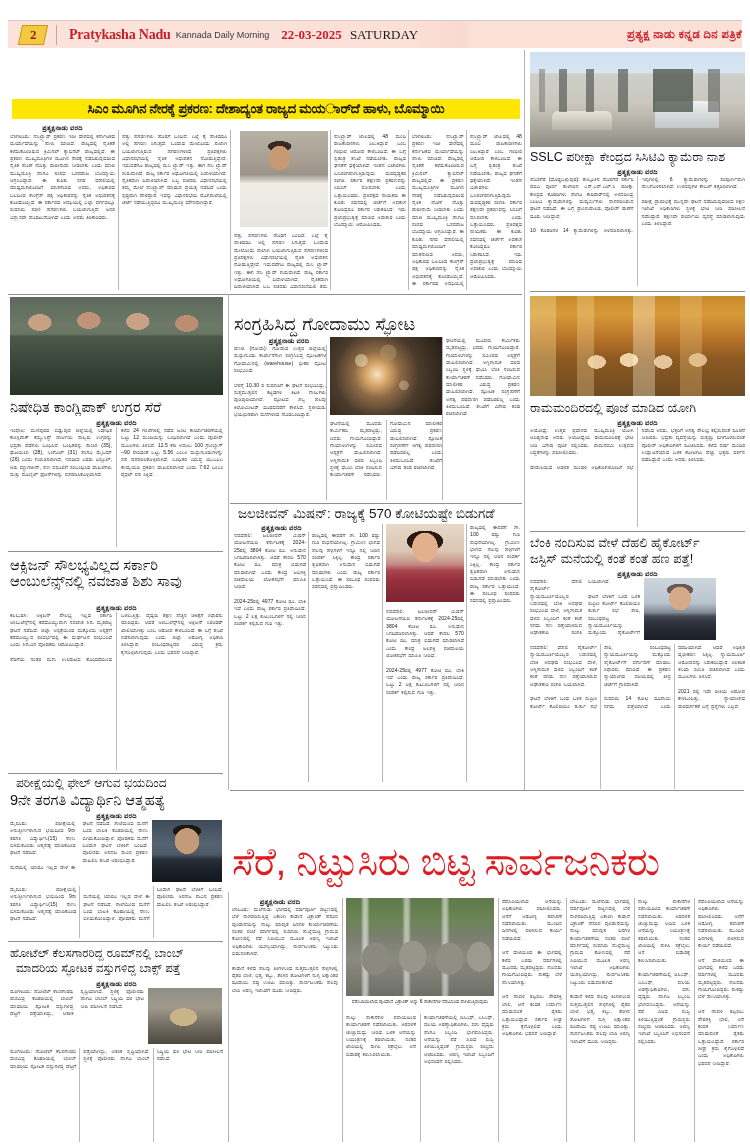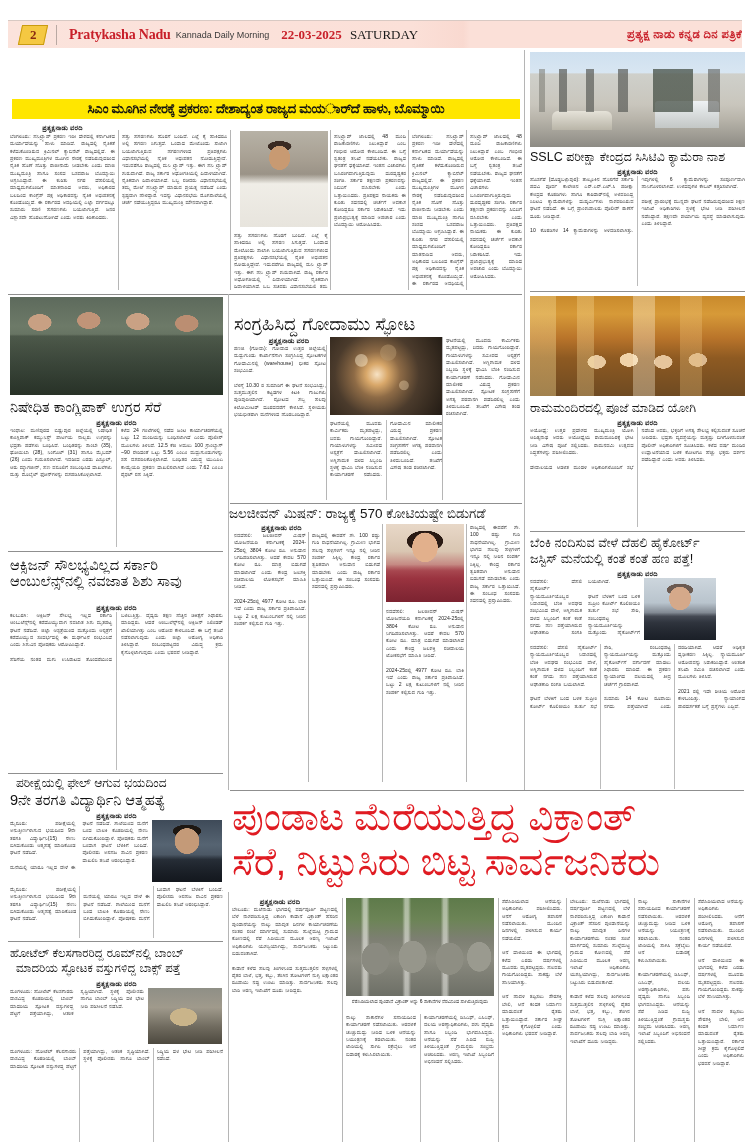--- a/index.html
+++ b/index.html
@@ -346,39 +346,38 @@
 
 ಬೆಳಿಗ್ಗೆ 10.30 ರ ಸುಮಾರಿಗೆ ಈ ಘಟನೆ ಸಂಭವಿಸಿದ್ದು, ಸುತ್ತಮುತ್ತಲಿನ ಕಟ್ಟಡಗಳ ಕಿಟಕಿ ಗಾಜುಗಳು ಪುಡಿಪುಡಿಯಾಗಿವೆ. ಸ್ಫೋಟದ ಶಬ್ದ ಹಲವು ಕಿಲೋಮೀಟರ್ ದೂರದವರೆಗೆ ಕೇಳಿಸಿದೆ. ಸ್ಥಳೀಯರು ಭಯಭೀತರಾಗಿ ಮನೆಗಳಿಂದ ಹೊರಬಂದಿದ್ದಾರೆ.</div>
   <div class="col" style="left:446px; top:337px; width:74px; height:163px; white-space:pre-line;">ಘಟನೆಯಲ್ಲಿ ಮೂವರು ಕಾರ್ಮಿಕರು ಮೃತಪಟ್ಟಿದ್ದು, ಐವರು ಗಾಯಗೊಂಡಿದ್ದಾರೆ. ಗಾಯಾಳುಗಳನ್ನು ಸಮೀಪದ ಆಸ್ಪತ್ರೆಗೆ ದಾಖಲಿಸಲಾಗಿದೆ. ಅಗ್ನಿಶಾಮಕ ದಳದ ಸಿಬ್ಬಂದಿ ಸ್ಥಳಕ್ಕೆ ಧಾವಿಸಿ ಬೆಂಕಿ ನಂದಿಸುವ ಕಾರ್ಯಾಚರಣೆ ನಡೆಸಿದರು. ಗೋದಾಮಿನ ಮಾಲೀಕರ ವಿರುದ್ಧ ಪ್ರಕರಣ ದಾಖಲಿಸಲಾಗಿದೆ. ಸ್ಫೋಟಕ ಸಂಗ್ರಹಣೆಗೆ ಅಗತ್ಯ ಪರವಾನಗಿ ಪಡೆದಿರಲಿಲ್ಲ ಎಂದು ತಿಳಿದುಬಂದಿದೆ. ತನಿಖೆಗೆ ವಿಶೇಷ ತಂಡ ರಚಿಸಲಾಗಿದೆ.</div>
   <div class="col" style="left:330px; top:420px; width:112px; height:80px; column-count:2; column-gap:8px; column-rule:1px solid #bbb; white-space:pre-line;">ಘಟನೆಯಲ್ಲಿ ಮೂವರು ಕಾರ್ಮಿಕರು ಮೃತಪಟ್ಟಿದ್ದು, ಐವರು ಗಾಯಗೊಂಡಿದ್ದಾರೆ. ಗಾಯಾಳುಗಳನ್ನು ಸಮೀಪದ ಆಸ್ಪತ್ರೆಗೆ ದಾಖಲಿಸಲಾಗಿದೆ. ಅಗ್ನಿಶಾಮಕ ದಳದ ಸಿಬ್ಬಂದಿ ಸ್ಥಳಕ್ಕೆ ಧಾವಿಸಿ ಬೆಂಕಿ ನಂದಿಸುವ ಕಾರ್ಯಾಚರಣೆ ನಡೆಸಿದರು. ಗೋದಾಮಿನ ಮಾಲೀಕರ ವಿರುದ್ಧ ಪ್ರಕರಣ ದಾಖಲಿಸಲಾಗಿದೆ. ಸ್ಫೋಟಕ ಸಂಗ್ರಹಣೆಗೆ ಅಗತ್ಯ ಪರವಾನಗಿ ಪಡೆದಿರಲಿಲ್ಲ ಎಂದು ತಿಳಿದುಬಂದಿದೆ. ತನಿಖೆಗೆ ವಿಶೇಷ ತಂಡ ರಚಿಸಲಾಗಿದೆ.</div>
 
   <div class="vrule" style="left:326px; top:345px; height:155px;"></div>
   <div class="vrule" style="left:442px; top:337px; height:163px;"></div>
 
   <div class="hrule" style="left:230px; top:503px; width:292px;"></div>
 
-  <div class="hl" style="left:229px; top:506px; width:286px; font-size:13.5px;">ಜಲಜೀವನ್ ಮಿಷನ್: ರಾಜ್ಯಕ್ಕೆ 570 ಕೋಟಿಯಷ್ಟೇ ಬಿಡುಗಡೆ</div>
+  <div class="hl" style="left:238px; top:506px; width:286px; font-size:13.5px;">ಜಲಜೀವನ್ ಮಿಷನ್: ರಾಜ್ಯಕ್ಕೆ 570 ಕೋಟಿಯಷ್ಟೇ ಬಿಡುಗಡೆ</div>
   <div class="byline" style="left:234px; top:524px; width:95px;">ಪ್ರತ್ಯಕ್ಷನಾಡು ವರದಿ</div>
   <div class="photo ph-woman" style="left:386px; top:524px; width:78px; height:78px;"></div>
   <div class="col" style="left:234px; top:532px; width:72px; height:250px; white-space:pre-line;">ನವದೆಹಲಿ: ಜಲಜೀವನ್ ಮಿಷನ್ ಯೋಜನೆಯಡಿ ಕರ್ನಾಟಕಕ್ಕೆ 2024-25ರಲ್ಲಿ 3804 ಕೋಟಿ ರೂ. ಅನುದಾನ ನಿಗದಿಪಡಿಸಲಾಗಿತ್ತು. ಆದರೆ ಕೇವಲ 570 ಕೋಟಿ ರೂ. ಮಾತ್ರ ಬಿಡುಗಡೆ ಮಾಡಲಾಗಿದೆ ಎಂದು ಕೇಂದ್ರ ಜಲಶಕ್ತಿ ಸಚಿವಾಲಯ ಲೋಕಸಭೆಗೆ ಮಾಹಿತಿ ನೀಡಿದೆ.
 
 2024-25ರಲ್ಲಿ 4977 ಕೋಟಿ ರೂ. ಬಾಕಿ ಇದೆ ಎಂದು ರಾಜ್ಯ ಸರ್ಕಾರ ಪ್ರತಿಪಾದಿಸಿದೆ. ಒಟ್ಟು 2 ಲಕ್ಷ ಕುಟುಂಬಗಳಿಗೆ ನಲ್ಲಿ ನೀರಿನ ಸಂಪರ್ಕ ಕಲ್ಪಿಸುವ ಗುರಿ ಇತ್ತು.</div>
   <div class="col" style="left:312px; top:532px; width:68px; height:250px; white-space:pre-line;">ರಾಜ್ಯದಲ್ಲಿ ಈವರೆಗೆ ಶೇ. 100 ರಷ್ಟು ಗುರಿ ಸಾಧನೆಯಾಗಿಲ್ಲ. ಗ್ರಾಮೀಣ ಭಾಗದ ಹಲವು ಹಳ್ಳಿಗಳಿಗೆ ಇನ್ನೂ ನಲ್ಲಿ ನೀರಿನ ಸಂಪರ್ಕ ಸಿಕ್ಕಿಲ್ಲ. ಕೇಂದ್ರ ಸರ್ಕಾರ ತ್ವರಿತವಾಗಿ ಅನುದಾನ ಬಿಡುಗಡೆ ಮಾಡಬೇಕು ಎಂದು ರಾಜ್ಯ ಸರ್ಕಾರ ಒತ್ತಾಯಿಸಿದೆ. ಈ ಸಂಬಂಧ ಸಂಸದರು ಸದನದಲ್ಲಿ ಪ್ರಸ್ತಾಪಿಸಿದರು.</div>
   <div class="col" style="left:386px; top:608px; width:78px; height:174px; white-space:pre-line;">ನವದೆಹಲಿ: ಜಲಜೀವನ್ ಮಿಷನ್ ಯೋಜನೆಯಡಿ ಕರ್ನಾಟಕಕ್ಕೆ 2024-25ರಲ್ಲಿ 3804 ಕೋಟಿ ರೂ. ಅನುದಾನ ನಿಗದಿಪಡಿಸಲಾಗಿತ್ತು. ಆದರೆ ಕೇವಲ 570 ಕೋಟಿ ರೂ. ಮಾತ್ರ ಬಿಡುಗಡೆ ಮಾಡಲಾಗಿದೆ ಎಂದು ಕೇಂದ್ರ ಜಲಶಕ್ತಿ ಸಚಿವಾಲಯ ಲೋಕಸಭೆಗೆ ಮಾಹಿತಿ ನೀಡಿದೆ.
 
 2024-25ರಲ್ಲಿ 4977 ಕೋಟಿ ರೂ. ಬಾಕಿ ಇದೆ ಎಂದು ರಾಜ್ಯ ಸರ್ಕಾರ ಪ್ರತಿಪಾದಿಸಿದೆ. ಒಟ್ಟು 2 ಲಕ್ಷ ಕುಟುಂಬಗಳಿಗೆ ನಲ್ಲಿ ನೀರಿನ ಸಂಪರ್ಕ ಕಲ್ಪಿಸುವ ಗುರಿ ಇತ್ತು.</div>
   <div class="col" style="left:470px; top:524px; width:50px; height:258px; white-space:pre-line;">ರಾಜ್ಯದಲ್ಲಿ ಈವರೆಗೆ ಶೇ. 100 ರಷ್ಟು ಗುರಿ ಸಾಧನೆಯಾಗಿಲ್ಲ. ಗ್ರಾಮೀಣ ಭಾಗದ ಹಲವು ಹಳ್ಳಿಗಳಿಗೆ ಇನ್ನೂ ನಲ್ಲಿ ನೀರಿನ ಸಂಪರ್ಕ ಸಿಕ್ಕಿಲ್ಲ. ಕೇಂದ್ರ ಸರ್ಕಾರ ತ್ವರಿತವಾಗಿ ಅನುದಾನ ಬಿಡುಗಡೆ ಮಾಡಬೇಕು ಎಂದು ರಾಜ್ಯ ಸರ್ಕಾರ ಒತ್ತಾಯಿಸಿದೆ. ಈ ಸಂಬಂಧ ಸಂಸದರು ಸದನದಲ್ಲಿ ಪ್ರಸ್ತಾಪಿಸಿದರು.</div>
 
   <div class="vrule" style="left:308px; top:532px; height:250px;"></div>
   <div class="vrule" style="left:382px; top:524px; height:258px;"></div>
   <div class="vrule" style="left:466px; top:524px; height:258px;"></div>
 
   <div class="hrule" style="left:230px; top:790px; width:514px;"></div>
 
-  <div class="hl hl-red" style="left:232px; top:795px; width:512px; font-size:39px; letter-spacing:-0.5px; white-space:nowrap;">ಪುಂಡಾಟ ಮೆರೆಯುತ್ತಿದ್ದ ವಿಕ್ರಾಂತ್</div>
   <div class="hl hl-red" style="left:232px; top:840px; width:512px; font-size:39px; letter-spacing:-0.5px; white-space:nowrap;">ಸೆರೆ, ನಿಟ್ಟುಸಿರು ಬಿಟ್ಟ ಸಾರ್ವಜನಿಕರು</div>
 
   <div class="byline" style="left:232px; top:898px; width:96px;">ಪ್ರತ್ಯಕ್ಷನಾಡು ವರದಿ</div>
 
   <div class="photo ph-elephant" style="left:346px; top:898px; width:148px; height:98px;"></div>
   <div class="photo-cap" style="left:346px; top:998px; width:148px;">ಸೆರೆಹಿಡಿಯಲಾದ ಪುಂಡಾನೆ ವಿಕ್ರಾಂತ್ ಅನ್ನು 6 ಸಾಕಾನೆಗಳ ನೆರವಿನಿಂದ ಸಾಗಿಸುತ್ತಿರುವುದು</div>
 
   <div class="col" style="left:232px; top:906px; width:106px; height:236px; white-space:pre-line;">ಬೇಲೂರು: ಮಲೆನಾಡು ಭಾಗದಲ್ಲಿ ವರ್ಷಪೂರ್ತಿ ಪಟ್ಟಣದಲ್ಲಿ ಬೆಳೆ ನಾಶಪಡಿಸುತ್ತಿದ್ದ ಏಕಾಂಗಿ ಕಾಡಾನೆ ವಿಕ್ರಾಂತ್ ಹೆಸರಿನ ಪುಂಡಾನೆಯನ್ನು ನಾಲ್ಕು ಮಾವುತ ದಿನಗಳ ಕಾರ್ಯಾಚರಣೆಯ ನಂತರ ಸಂಜೆ ಮಾರ್ಗದಲ್ಲಿ ಸುಮಾರು ಹುಲ್ಲೆಮಟ್ಟಿ ಗ್ರಾಮದ ಕೋಣದಲ್ಲಿ ಸೆರೆ ಹಿಡಿಯುವ ಮೂಲಕ ಅರಣ್ಯ ಇಲಾಖೆ ಅಧಿಕಾರಿಗಳು ಯಶಸ್ವಿಯಾಗಿದ್ದು, ಸಾರ್ವಜನಿಕರು ನಿಟ್ಟುಸಿರು ಬಿಡುವಂತಾಗಿದೆ.
 
 ಕಾಡಾನೆ ಕಳೆದ ಹಲವು ತಿಂಗಳಿನಿಂದ ಸುತ್ತಮುತ್ತಲಿನ ಹಳ್ಳಿಗಳಲ್ಲಿ ರೈತರ ಬಾಳೆ, ಭತ್ತ, ಕಬ್ಬು, ತೆಂಗಿನ ತೋಟಗಳಿಗೆ ನುಗ್ಗಿ ಲಕ್ಷಾಂತರ ರೂಪಾಯಿ ನಷ್ಟ ಉಂಟು ಮಾಡಿತ್ತು. ಸಾರ್ವಜನಿಕರು ಹಲವು ಬಾರಿ ಅರಣ್ಯ ಇಲಾಖೆಗೆ ದೂರು ನೀಡಿದ್ದರು.</div>

